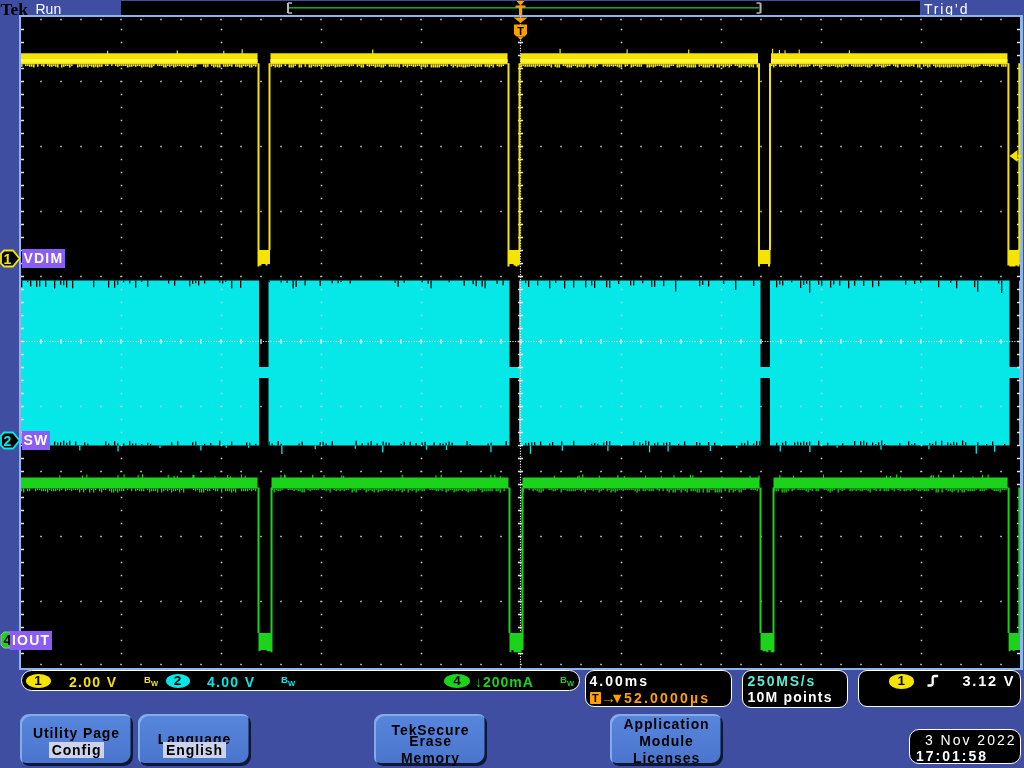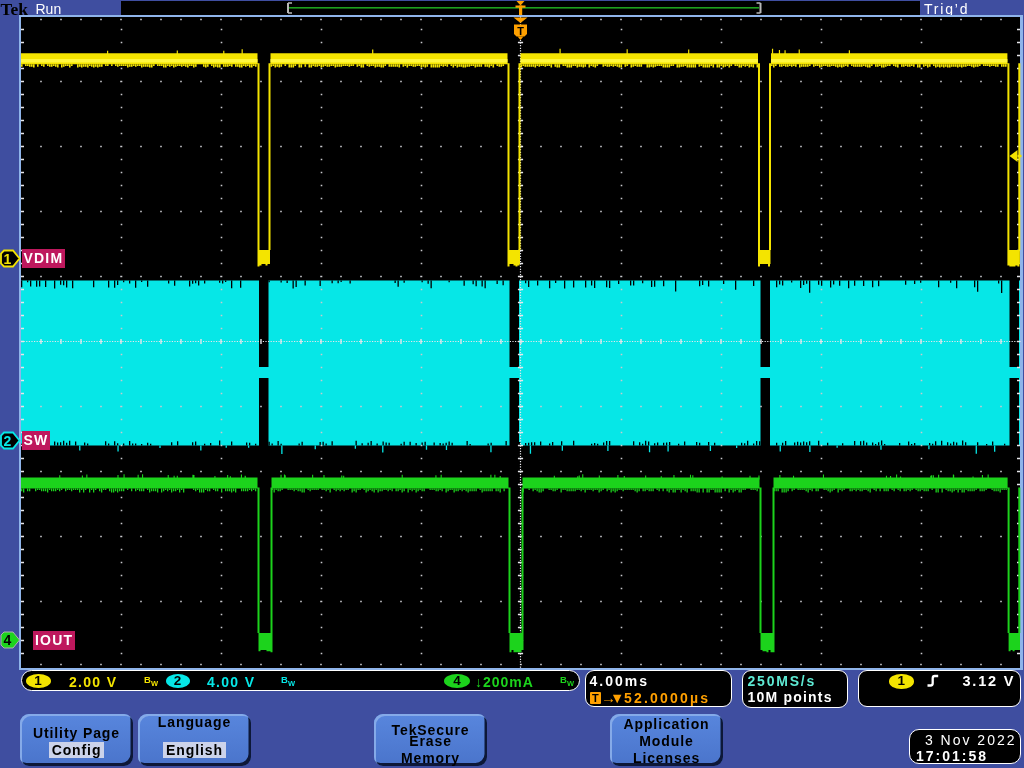--- a/index.html
+++ b/index.html
@@ -1,18 +1,18 @@
 <!DOCTYPE html>
 <html><head><meta charset="utf-8"><style>
 * { margin:0; padding:0; box-sizing:border-box; }
 html,body { width:1024px; height:768px; background:#3f4ea0; overflow:hidden;
   font-family:"Liberation Sans", sans-serif; }
 #scr { position:absolute; left:0; top:0; width:1024px; height:768px; }
 .abs { position:absolute; }
-.lbl { position:absolute; background:#be185d; color:#fff; font-size:14px;
+.lbl { position:absolute; background:#8b5cf6; color:#fff; font-size:14px;
   letter-spacing:1.2px; padding:1px 2px 2px 2px; font-weight:bold; }
 .btn { position:absolute; top:714px; width:113px; height:52px;
   background:linear-gradient(#5886dd,#4a74cb); border-radius:9px;
   box-shadow: inset 2px 2px 0 #85aae8, inset -2.5px -3px 0 #0d1838;
   color:#000; font-size:14px; font-weight:bold; text-align:center;
   letter-spacing:0.9px; }
 .btn .in { position:absolute; left:0; right:0; }
 .hl { background:#ccd3ea; padding:0 3px; }
 .rbx { position:absolute; background:#000; border:1.6px solid #fff;
   border-radius:9px; color:#fff; font-weight:bold; font-size:15px; }
@@ -60,21 +60,21 @@
       <rect x="1017.5" y="154.8" width="4" height="2.4" fill="#f4e400"></rect>
   <polygon points="4.0,250.5 13.0,250.5 19.5,258.5 13.0,266.5 4.0,266.5 1.0,263.5 1.0,253.5" fill="#000" stroke="#f4e400" stroke-width="1.8"></polygon>
       <text x="7.5" y="263.5" font-size="14" font-weight="bold" fill="#f4e400" text-anchor="middle" font-family="Liberation Sans, sans-serif">1</text>
       <polygon points="4.0,432.5 13.0,432.5 19.5,440.5 13.0,448.5 4.0,448.5 1.0,445.5 1.0,435.5" fill="#000" stroke="#06e7e7" stroke-width="1.8"></polygon>
       <text x="7.5" y="445.5" font-size="14" font-weight="bold" fill="#06e7e7" text-anchor="middle" font-family="Liberation Sans, sans-serif">2</text>
       <polygon points="4.0,632.0 13.0,632.0 19.5,640.0 13.0,648.0 4.0,648.0 1.0,645.0 1.0,635.0" fill="#1cd31c" stroke="#b0b0b0" stroke-width="1"></polygon>
       <text x="7.5" y="645.0" font-size="14" font-weight="bold" fill="#000" text-anchor="middle" font-family="Liberation Sans, sans-serif">4</text>
 </svg>
 <div class="lbl" style="left:21.5px;top:248.5px;">VDIM</div>
 <div class="lbl" style="left:21.5px;top:431px;">SW</div>
-<div class="lbl" style="left:33px;top:630.5px;">IOUT</div>
+<div class="lbl" style="left:10px;top:630.5px;">IOUT</div>
 
 <div class="rbx" style="left:20.5px;top:670px;width:559px;height:21px;border-radius:11px;"></div>
 <div class="ell" style="left:25.5px;top:673.5px;width:25px;height:14px;background:#f4e400;">1</div>
 <div class="abs" style="left:69px;top:673.5px;color:#f4e400;font-size:14px;font-weight:bold;letter-spacing:1.3px;">2.00 V</div>
 <div class="abs" style="left:144px;top:674px;color:#f4e400;font-size:9.5px;font-weight:bold;">B<span style="font-size:7.5px;vertical-align:-3px;">W</span></div>
 <div class="ell" style="left:165.5px;top:673.5px;width:24px;height:14px;background:#06e7e7;">2</div>
 <div class="abs" style="left:207px;top:673.5px;color:#06e7e7;font-size:14px;font-weight:bold;letter-spacing:1.3px;">4.00 V</div>
 <div class="abs" style="left:281px;top:674px;color:#06e7e7;font-size:9.5px;font-weight:bold;">B<span style="font-size:7.5px;vertical-align:-3px;">W</span></div>
 <div class="ell" style="left:444px;top:673.5px;width:26px;height:14px;background:#1cd31c;">4</div>
 <div class="abs" style="left:475px;top:673.5px;color:#1cd31c;font-size:14px;font-weight:bold;letter-spacing:1px;">↓200mA</div>
@@ -96,21 +96,21 @@
 <svg class="abs" style="left:927px;top:674px" width="16" height="14" viewBox="0 0 16 14">
   <path d="M0.5 11.5 H3.6 Q5.7 11.5 5.7 9.3 V4.2 Q5.7 2 7.8 2 H11.2" stroke="#fff" stroke-width="2.3" fill="none"></path>
 </svg>
 <div class="abs" style="left:962.5px;top:673px;color:#fff;font-size:14.5px;font-weight:bold;letter-spacing:1.8px;">3.12 V</div>
 
 <div class="btn" style="left:20px;">
   <div class="in" style="top:11px;">Utility Page</div>
   <div class="in" style="top:28px;"><span class="hl">Config</span></div>
 </div>
 <div class="btn" style="left:138px;">
-  <div class="in" style="top:0;text-align:center;">Language</div>
+  <div class="in" style="top:17px;text-align:center;">Language</div>
   <div class="in" style="top:28px;"><span class="hl">English</span></div>
 </div>
 <div class="btn" style="left:374px;">
   <div class="in" style="top:8px;">TekSecure</div>
   <div class="in" style="top:19px;">Erase</div>
   <div class="in" style="top:36px;">Memory</div>
 </div>
 <div class="btn" style="left:610px;">
   <div class="in" style="top:2px;">Application</div>
   <div class="in" style="top:19px;">Module</div>

